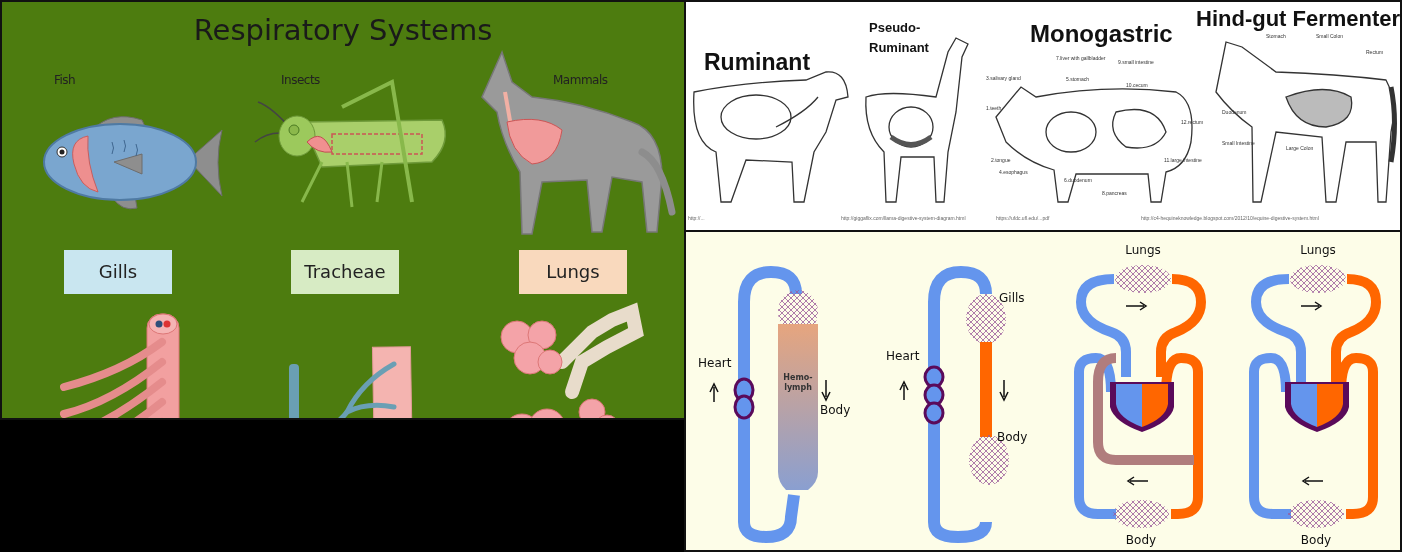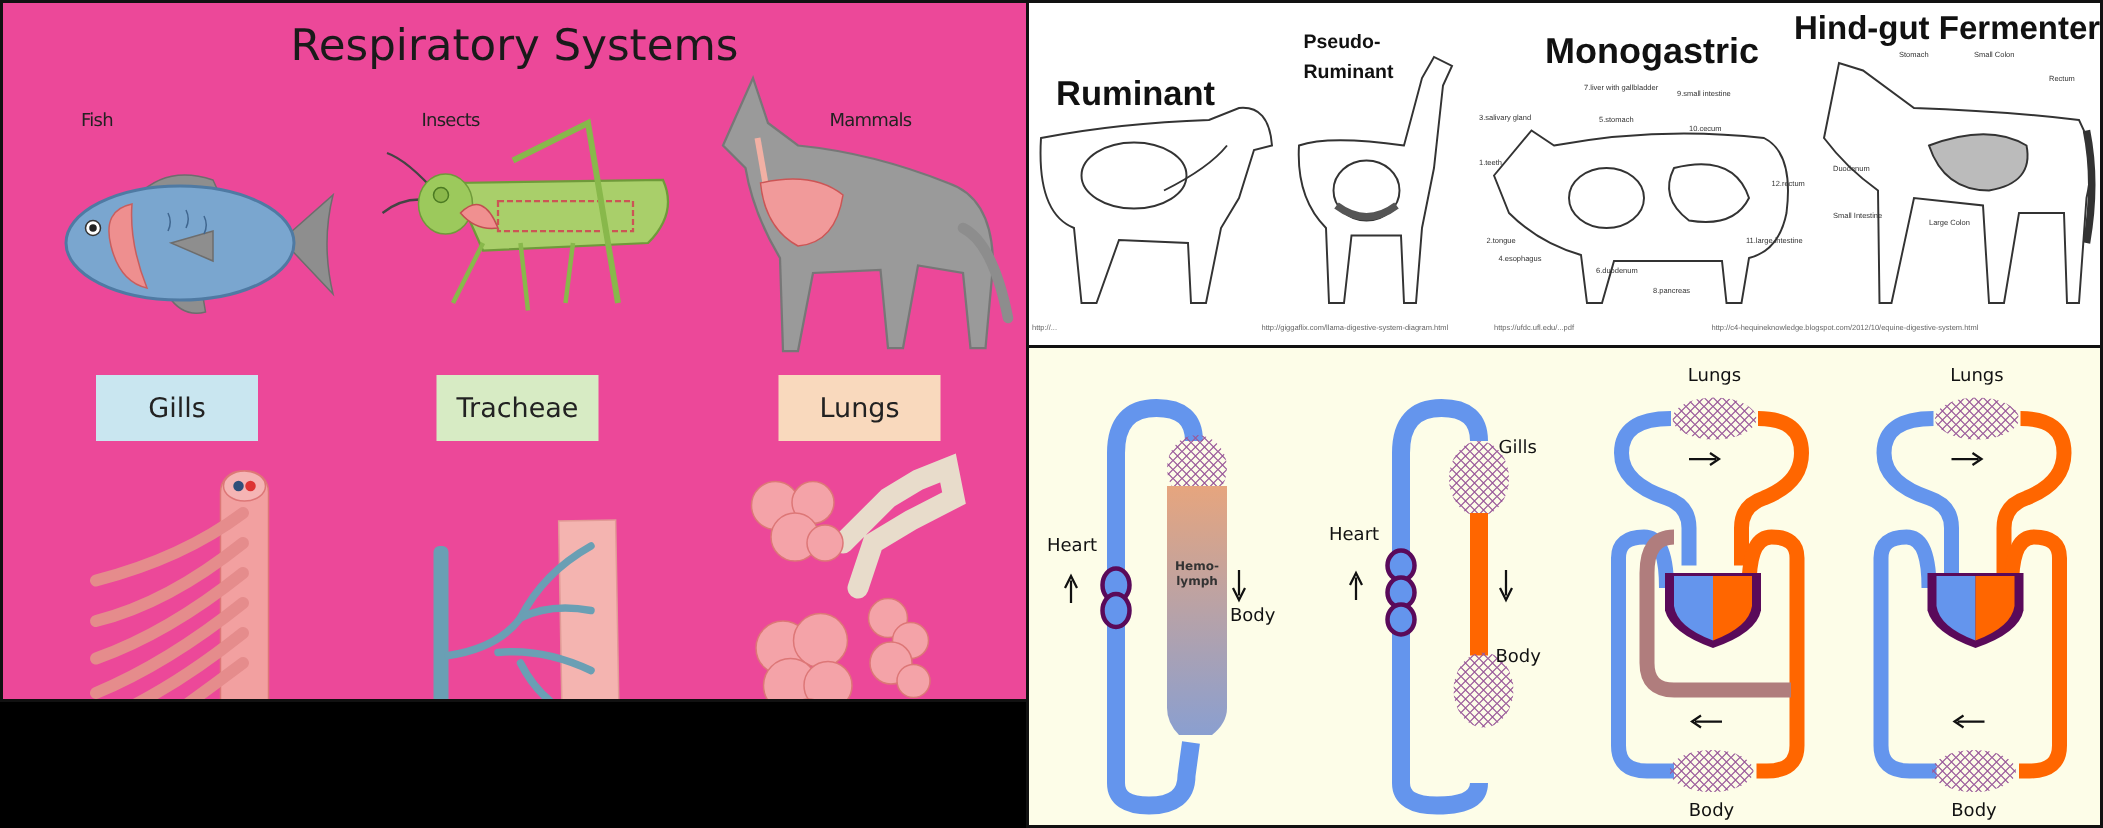--- a/index.html
+++ b/index.html
@@ -1,18 +1,18 @@
 <!DOCTYPE html>
 <html><head>
 <meta charset="utf-8">
 <style>
   html,body{margin:0;padding:0;}
   body{width:1402px;height:552px;position:relative;background:#000;overflow:hidden;font-family:"Liberation Sans",sans-serif;}
   .panel{position:absolute;box-sizing:border-box;border:2px solid #111;overflow:hidden;}
-  #p-resp{left:0;top:0;width:686px;height:468px;background:#ec4899;}
+  #p-resp{left:0;top:0;width:686px;height:420px;background:#4d7c0f;}
   #p-dig{left:684px;top:0;width:718px;height:232px;background:#fff;}
   #p-circ{left:684px;top:230px;width:718px;height:322px;background:#fdfde8;}
   svg{position:absolute;left:0;top:0;}
   .t-title{font-family:"DejaVu Sans",sans-serif;font-size:29px;fill:#1a1a1a;}
   .t-animal{font-family:"DejaVu Sans",sans-serif;font-size:12px;fill:#222;letter-spacing:-0.5px;}
   .t-organ{font-family:"DejaVu Sans",sans-serif;font-size:18px;fill:#222;}
   .t-dig-big{font-family:"Liberation Sans",sans-serif;font-weight:bold;fill:#111;}
   .t-dig-small{font-family:"Liberation Sans",sans-serif;font-size:5px;fill:#333;}
   .t-url{font-family:"Liberation Sans",sans-serif;font-size:5px;fill:#666;}
   .t-circ{font-family:"DejaVu Sans",sans-serif;font-size:12px;fill:#111;}

